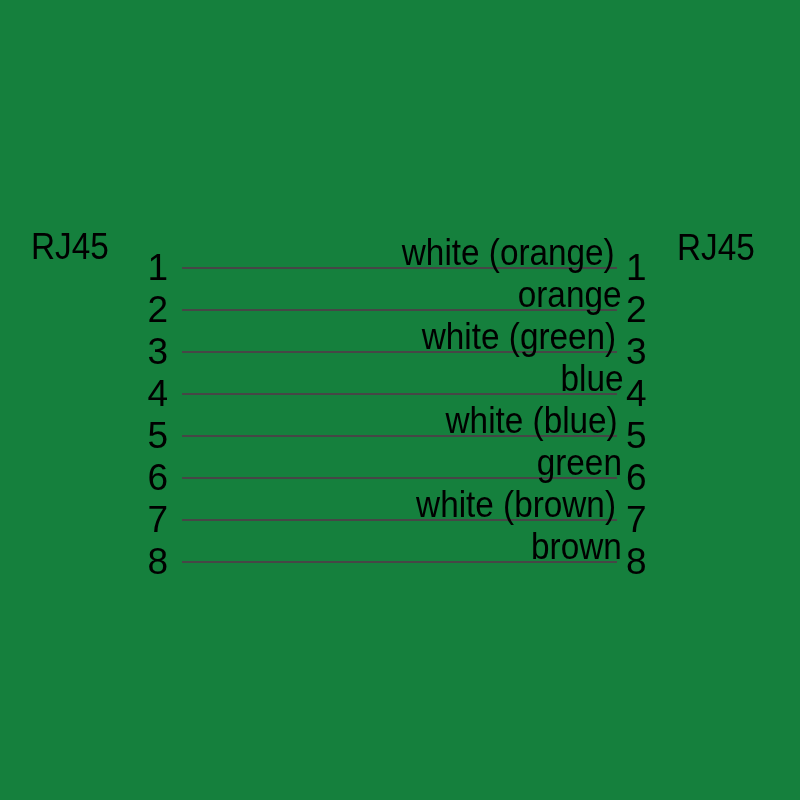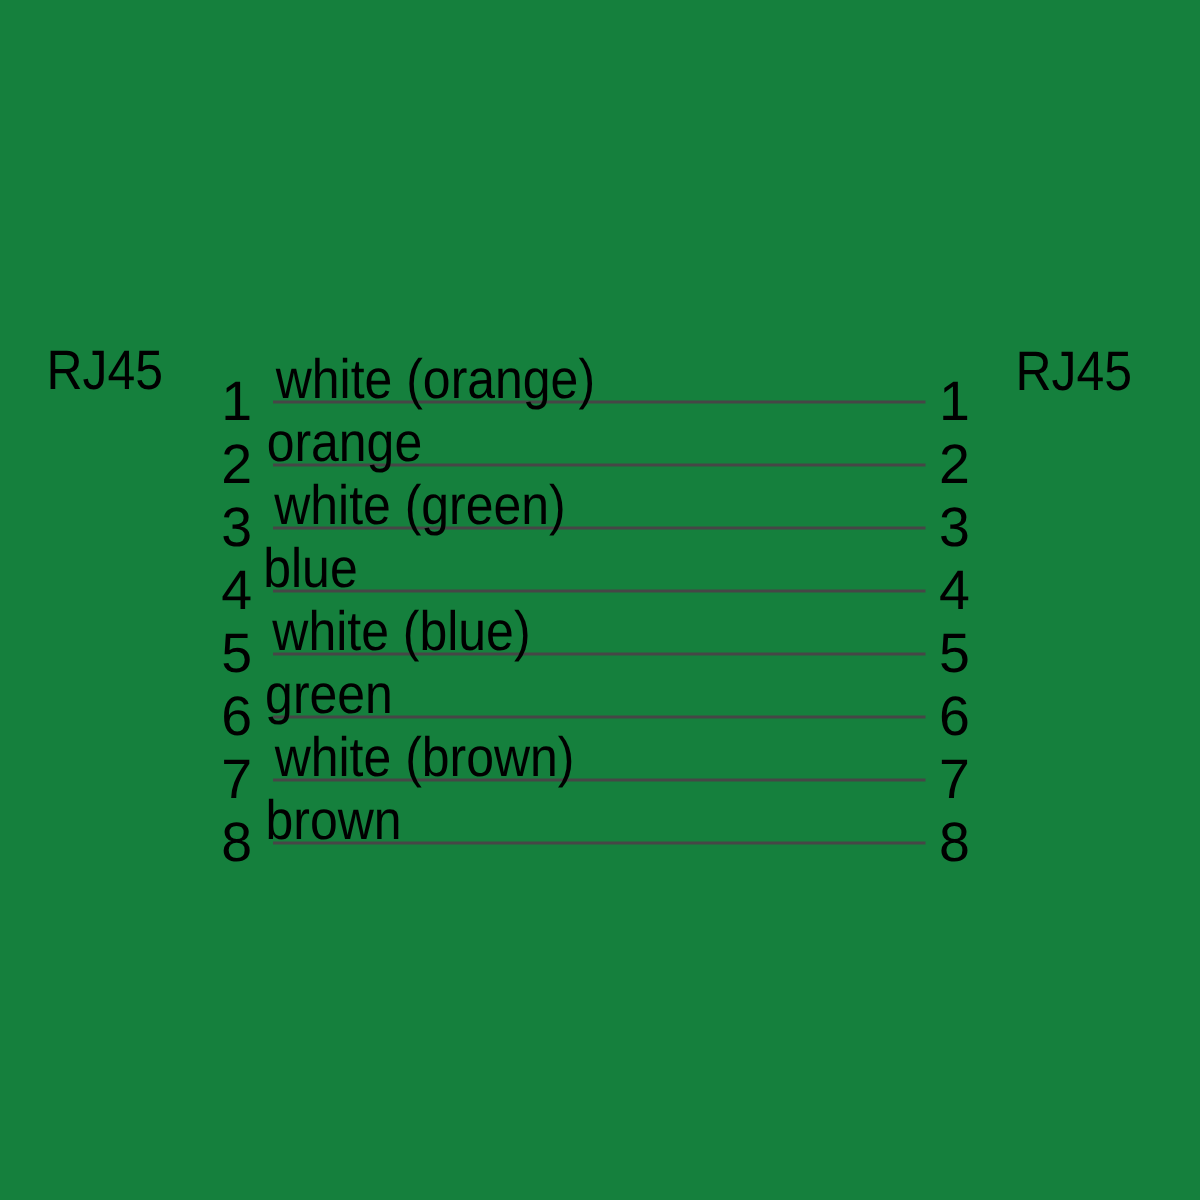--- a/index.html
+++ b/index.html
@@ -44,24 +44,24 @@
   .wire {
     position: absolute;
     left: 182px;
     top: -1px;
     width: 435px;
     height: 2px;
     background: #464646;
   }
   .wire-label {
     position: absolute;
-    left: 172px;
+    left: 192px;
     bottom: -3px;
     width: 435px;
-    text-align: left;
+    text-align: right;
     font-size: 37px;
     line-height: 37px;
     white-space: nowrap;
   }
   .wire-label .txt {
     display: inline-block;
     transform: scaleX(0.9);
     transform-origin: 50% 100%;
   }
   .pin-num {

